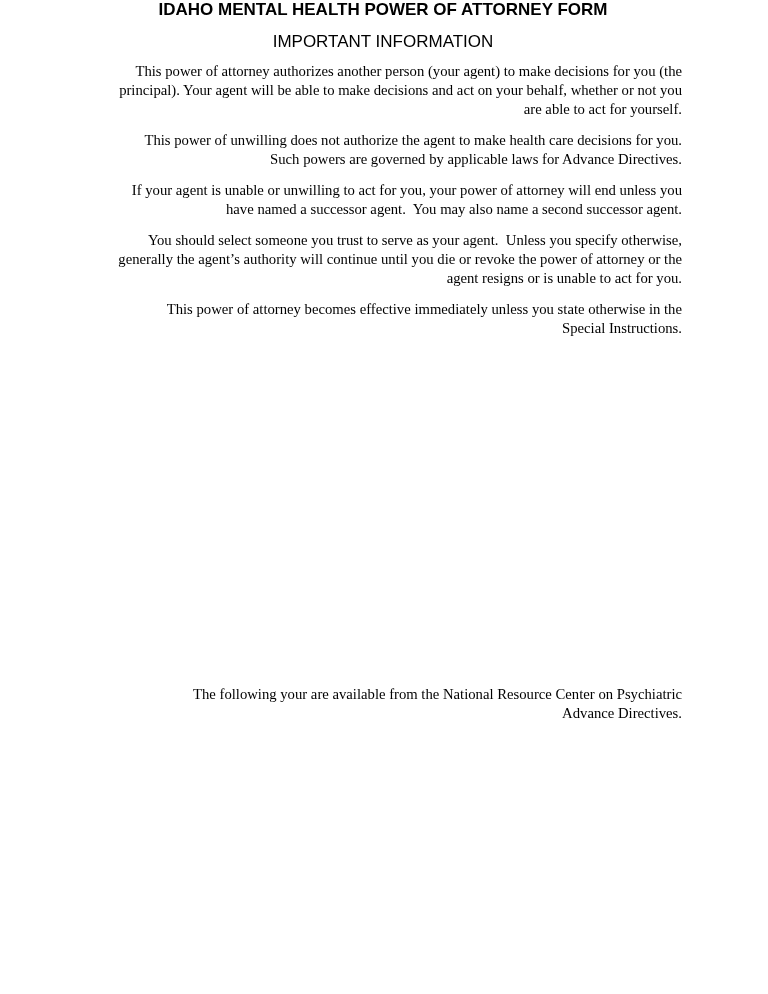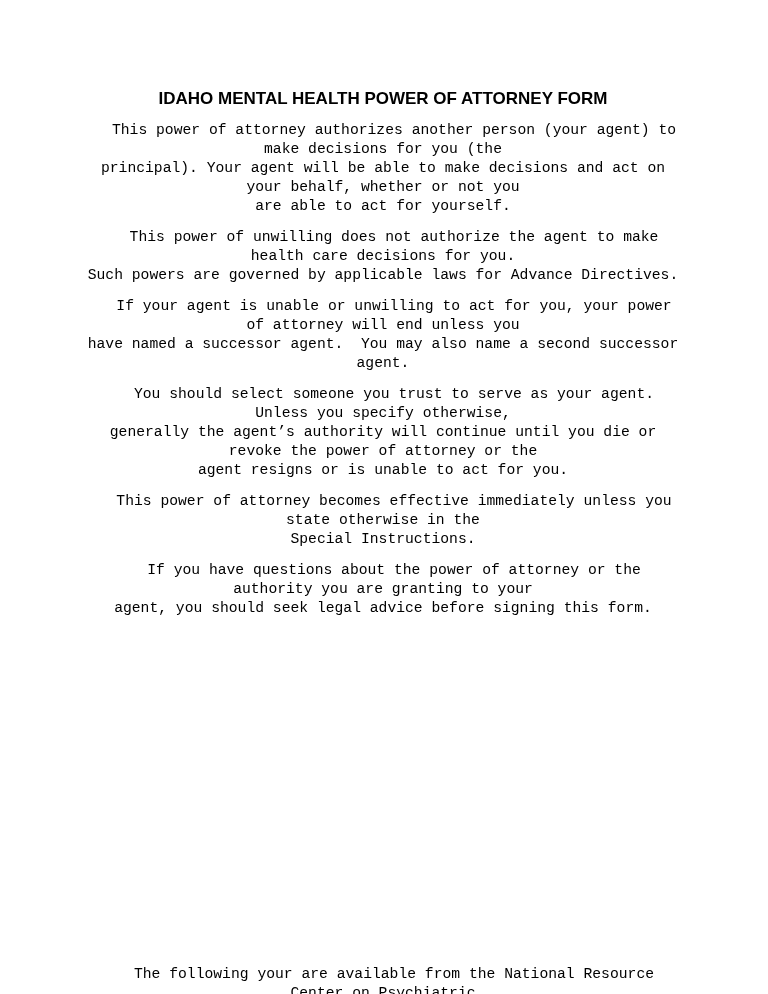--- a/index.html
+++ b/index.html
@@ -21,72 +21,70 @@
     color: #000000;
   }
   .doc-title {
     font-family: "Liberation Sans", sans-serif;
     font-weight: bold;
     font-size: 17px;
     line-height: 20px;
     text-align: center;
     color: #000000;
     margin: 0;
-    padding-top: 89px;
     margin-bottom: 12px;
   }
   .doc-subtitle {
     font-family: "Liberation Sans", sans-serif;
     font-weight: normal;
     font-size: 17px;
     line-height: 20px;
     text-align: center;
     color: #000000;
     margin: 0 0 10px 0;
   }
   .body-para {
-    font-family: Liberation Mono, monospace;
+    font-family: Liberation Serif, serif;
     font-size: 14.7px;
     line-height: 19px;
     color: #000000;
     margin: 0 0 12px 0;
     text-indent: 22px;
     white-space: pre-wrap;
-    text-align: center;
+    text-align: right;
   }
   .blank-gap {
     height: 335px;
   }
 </style>
 </head>
 <body>
 
 <div class="page">
 
   <h1 class="doc-title">IDAHO MENTAL HEALTH POWER OF ATTORNEY FORM</h1>
 
+  <h2 class="doc-subtitle">IMPORTANT INFORMATION</h2>
 
   <p class="body-para">This power of attorney authorizes another person (your agent) to make decisions for you (the
 principal). Your agent will be able to make decisions and act on your behalf, whether or not you
 are able to act for yourself.</p>
 
   <p class="body-para">This power of unwilling does not authorize the agent to make health care decisions for you.
 Such powers are governed by applicable laws for Advance Directives.</p>
 
   <p class="body-para">If your agent is unable or unwilling to act for you, your power of attorney will end unless you
 have named a successor agent.  You may also name a second successor agent.</p>
 
   <p class="body-para">You should select someone you trust to serve as your agent.  Unless you specify otherwise,
 generally the agent’s authority will continue until you die or revoke the power of attorney or the
 agent resigns or is unable to act for you.</p>
 
   <p class="body-para">This power of attorney becomes effective immediately unless you state otherwise in the
 Special Instructions.</p>
 
-  <p class="body-para">If you have questions about the power of attorney or the authority you are granting to your
-agent, you should seek legal advice before signing this form.</p>
 
   <div class="blank-gap"></div>
 
   <p class="body-para">The following your are available from the National Resource Center on Psychiatric
 Advance Directives.</p>
 
 </div>
 
 </body></html>

